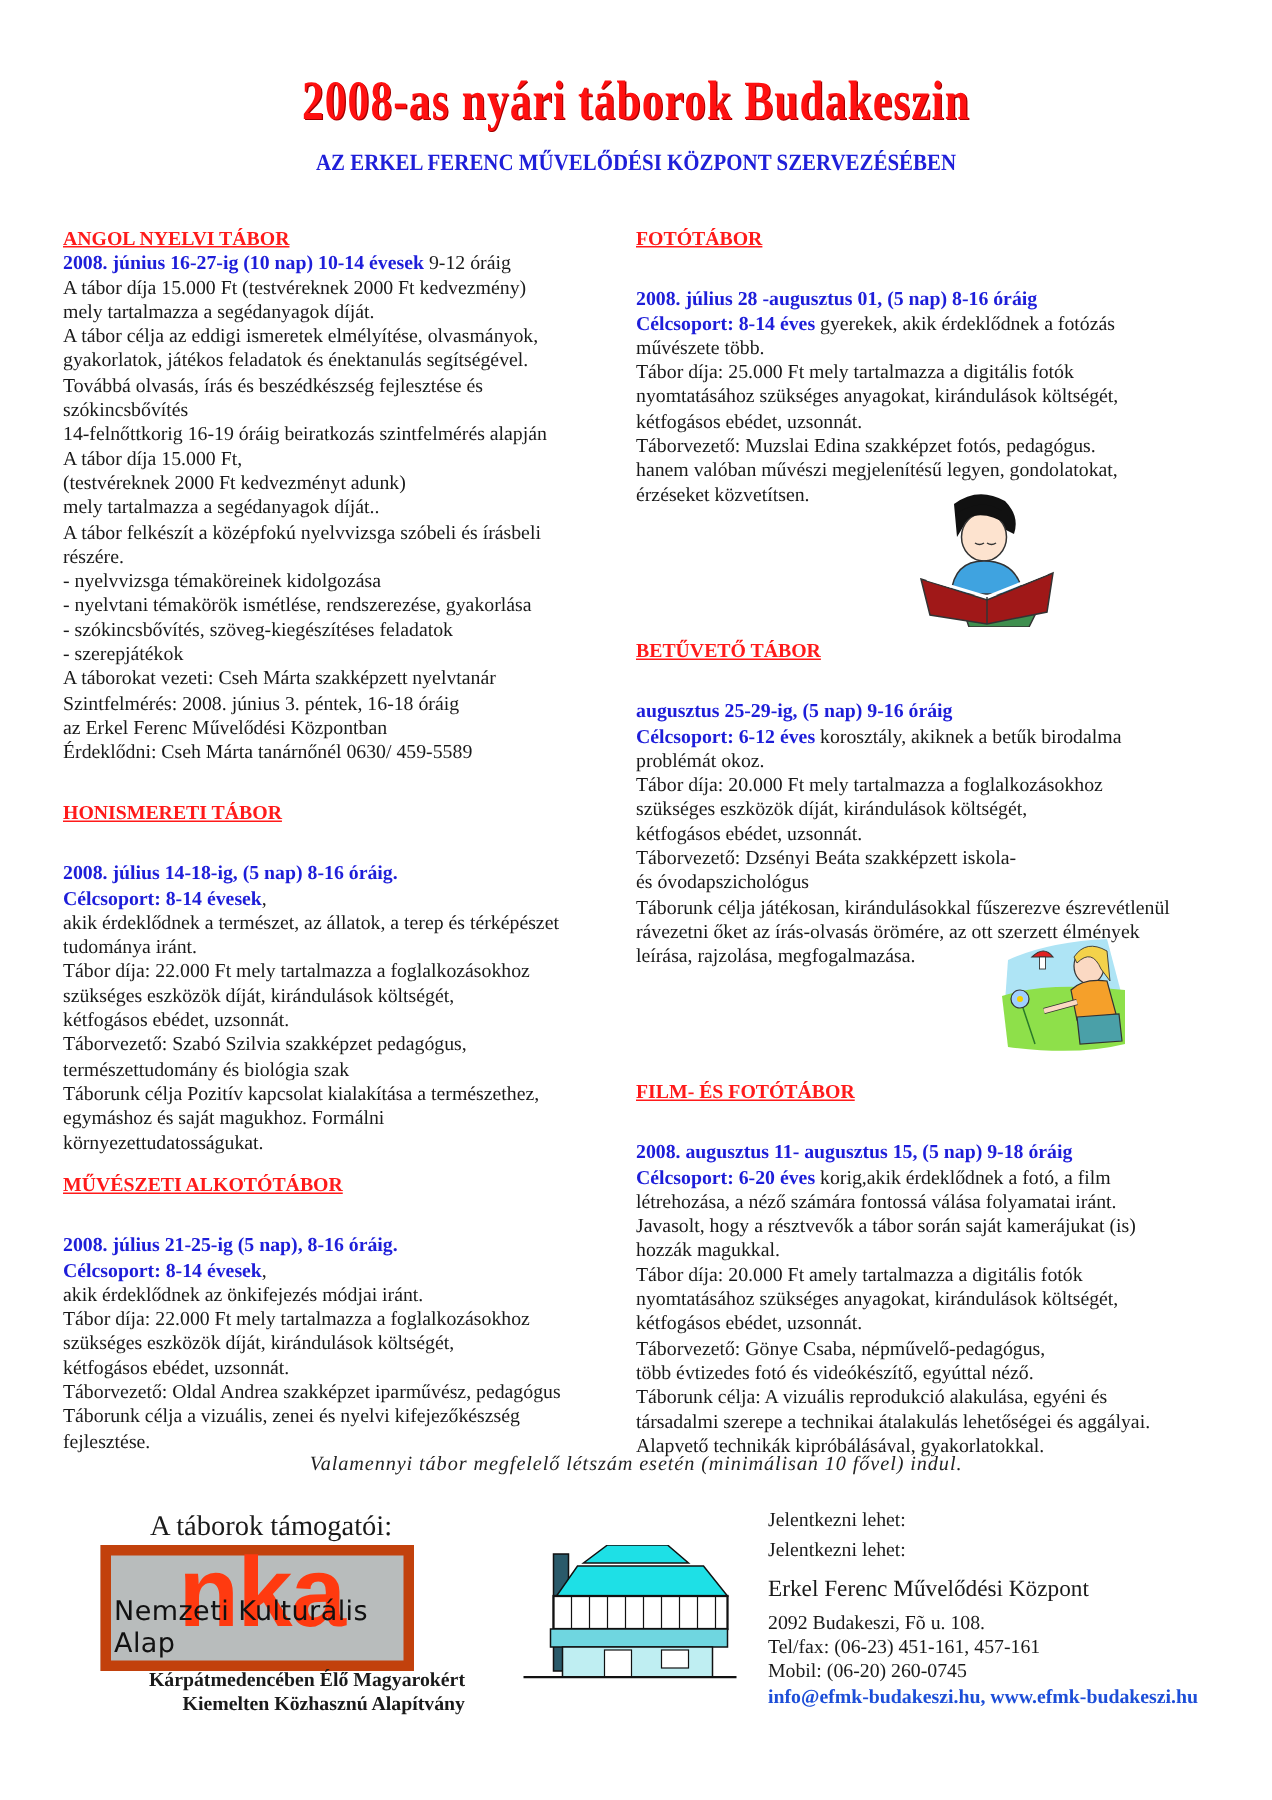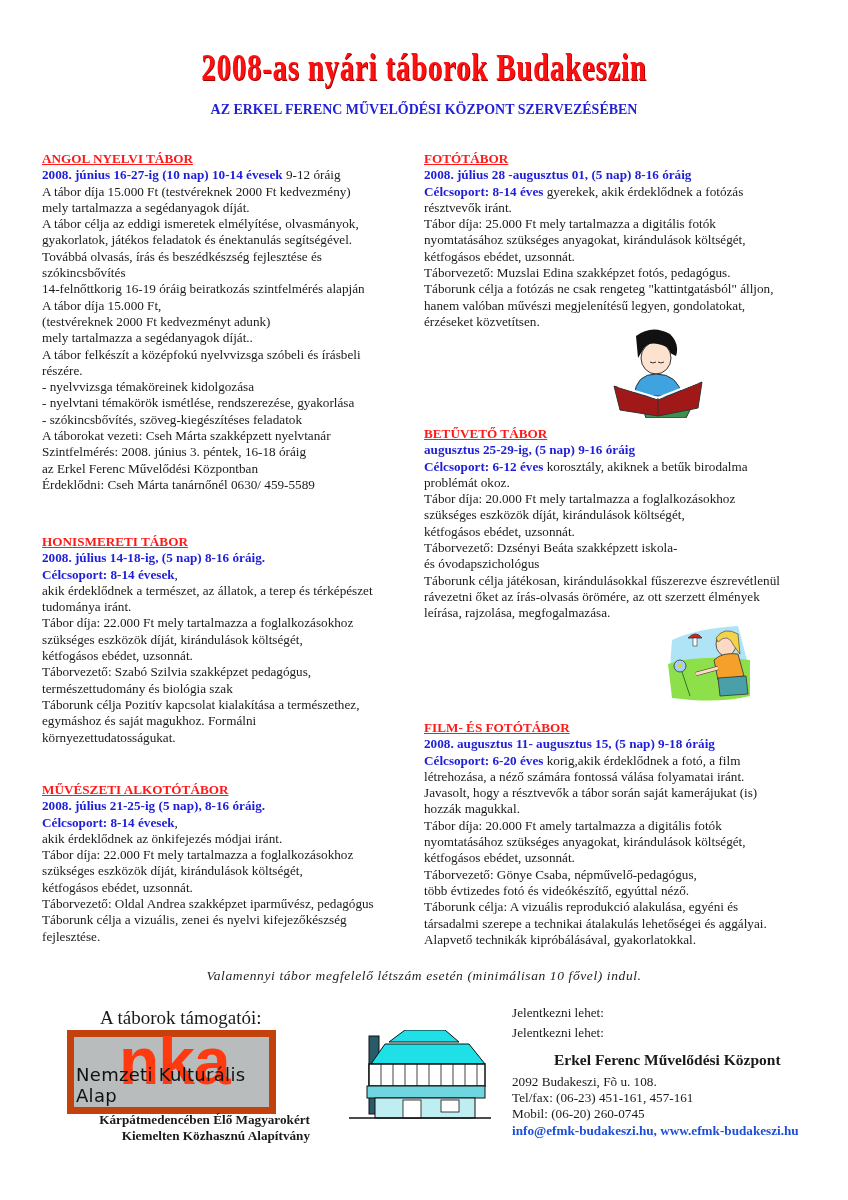--- a/index.html
+++ b/index.html
@@ -9,35 +9,35 @@
   .title { left: 0; width: 848px; top: 46px; text-align: center;
            font-family: "Liberation Serif", serif; font-weight: bold;
            font-size: 37px; color: #ff1010; letter-spacing: 1px;
            transform: scaleX(0.78); transform-origin: center;
            text-shadow: 1px 1px 0 #a00000; }
   .subtitle { left: 0; width: 848px; top: 100px; text-align: center;
               font-weight: bold; font-size: 15.5px; color: #1f1fd9;
               transform: scaleX(0.9); transform-origin: center; }
   .section { position: absolute; font-size: 13.2px; line-height: 16.3px; }
   .section .h { color: #ff1a1a; font-weight: bold; text-decoration: underline; text-decoration-thickness: 1px; }
-  .section .b { color: #1e1ed9; font-weight: bold; }
+  .section .b { color: #1e1ed9; font-weight: bold; margin-top: 24px; }
   .section .l { white-space: nowrap; }
   .note { left: 0; width: 848px; top: 968px; text-align: center; font-style: italic;
           font-size: 13.5px; letter-spacing: 0.6px; color: #222; }
   .supporters-label { left: 100px; top: 1007px; font-size: 19px; }
   .nka { left: 67px; top: 1030px; width: 195px; height: 70px; background: #b8bcbc;
          border: 7px solid #c2410c; }
   .nka .big { position: absolute; left: 45px; top: -14px; font-family: "Liberation Sans", sans-serif;
               font-weight: bold; font-size: 66px; color: #ff3a10; letter-spacing: -1px; }
   .nka .small { position: absolute; left: 2px; bottom: 1px; font-family: "DejaVu Sans", sans-serif;
                 font-size: 18px; color: #111; letter-spacing: 0.3px; }
   .foundation { left: 30px; width: 280px; top: 1112px; text-align: right; font-weight: bold;
                 font-size: 13.2px; line-height: 16px; }
   .contact { left: 512px; top: 1005px; font-size: 13.2px; line-height: 16.3px; }
-  .contact .org { font-weight: bold; font-size: 15.5px; margin-top: 10px; margin-bottom: 6px; margin-left: 42px; }
+  .contact .org { font-weight: normal; font-size: 15.5px; margin-top: 10px; margin-bottom: 6px; }
   .contact .link { color: #1d4ed8; font-weight: bold; }
 </style>
 </head>
 <body>
 
 <div class="abs title">2008-as nyári táborok Budakeszin</div>
 <div class="abs subtitle">AZ ERKEL FERENC MŰVELŐDÉSI KÖZPONT SZERVEZÉSÉBEN</div>
 
 <div class="section" style="left:42px; top:151px;">
   <div class="h">ANGOL NYELVI TÁBOR</div>
@@ -51,20 +51,21 @@
       <div class="l">szókincsbővítés</div>
       <div class="l">14-felnőttkorig 16-19 óráig beiratkozás szintfelmérés alapján</div>
       <div class="l">A tábor díja 15.000 Ft,</div>
       <div class="l">(testvéreknek 2000 Ft kedvezményt adunk)</div>
       <div class="l">mely tartalmazza a segédanyagok díját..</div>
       <div class="l">A tábor felkészít a középfokú nyelvvizsga szóbeli és írásbeli</div>
       <div class="l">részére.</div>
       <div class="l">- nyelvvizsga témaköreinek kidolgozása</div>
       <div class="l">- nyelvtani témakörök ismétlése, rendszerezése, gyakorlása</div>
       <div class="l">- szókincsbővítés, szöveg-kiegészítéses feladatok</div>
+      <div class="l">- szerepjátékok</div>
       <div class="l">A táborokat vezeti: Cseh Márta szakképzett nyelvtanár</div>
       <div class="l">Szintfelmérés: 2008. június 3. péntek, 16-18 óráig</div>
       <div class="l">az Erkel Ferenc Művelődési Központban</div>
       <div class="l">Érdeklődni: Cseh Márta tanárnőnél 0630/ 459-5589</div>
     </div>
 </div>
 
 <div class="section" style="left:42px; top:534px;">
   <div class="h">HONISMERETI TÁBOR</div>
   <div class="l b">2008. július 14-18-ig, (5 nap) 8-16 óráig.</div>
@@ -96,26 +97,25 @@
       <div class="l">Táborunk célja a vizuális, zenei és nyelvi kifejezőkészség</div>
       <div class="l">fejlesztése.</div>
     </div>
 </div>
 
 <div class="section" style="left:424px; top:151px;">
   <div class="h">FOTÓTÁBOR</div>
   <div class="l b">2008. július 28 -augusztus 01, (5 nap) 8-16 óráig</div>
   <div class="l"><span class="b">Célcsoport: 8-14 éves</span><span> gyerekek, akik érdeklődnek a fotózás</span></div>
   <div class="lines">
-      <div class="l">résztvevők iránt.</div>
+      <div class="l">művészete több.</div>
       <div class="l">Tábor díja: 25.000 Ft mely tartalmazza a digitális fotók</div>
       <div class="l">nyomtatásához szükséges anyagokat, kirándulások költségét,</div>
       <div class="l">kétfogásos ebédet, uzsonnát.</div>
       <div class="l">Táborvezető: Muzslai Edina szakképzet fotós, pedagógus.</div>
-      <div class="l">Táborunk célja a fotózás ne csak rengeteg "kattintgatásból" álljon,</div>
       <div class="l">hanem valóban művészi megjelenítésű legyen, gondolatokat,</div>
       <div class="l">érzéseket közvetítsen.</div>
     </div>
 </div>
 
 <svg class="abs" style="left:598px; top:326px;" width="110" height="92" viewBox="0 0 110 92">
   <path d="M38 10 Q54 -2 72 8 Q82 18 78 30 L70 26 Q60 16 46 22 L40 32 Z" fill="#111"></path>
   <ellipse cx="58" cy="32" rx="15" ry="16" fill="#fde3cf" stroke="#333" stroke-width="1"></ellipse>
   <path d="M42 22 Q56 12 74 24 L74 18 Q60 4 40 16 Z" fill="#111"></path>
   <path d="M52 36 q3 2 6 0 M60 36 q3 2 6 0" stroke="#333" fill="none" stroke-width="1"></path>

